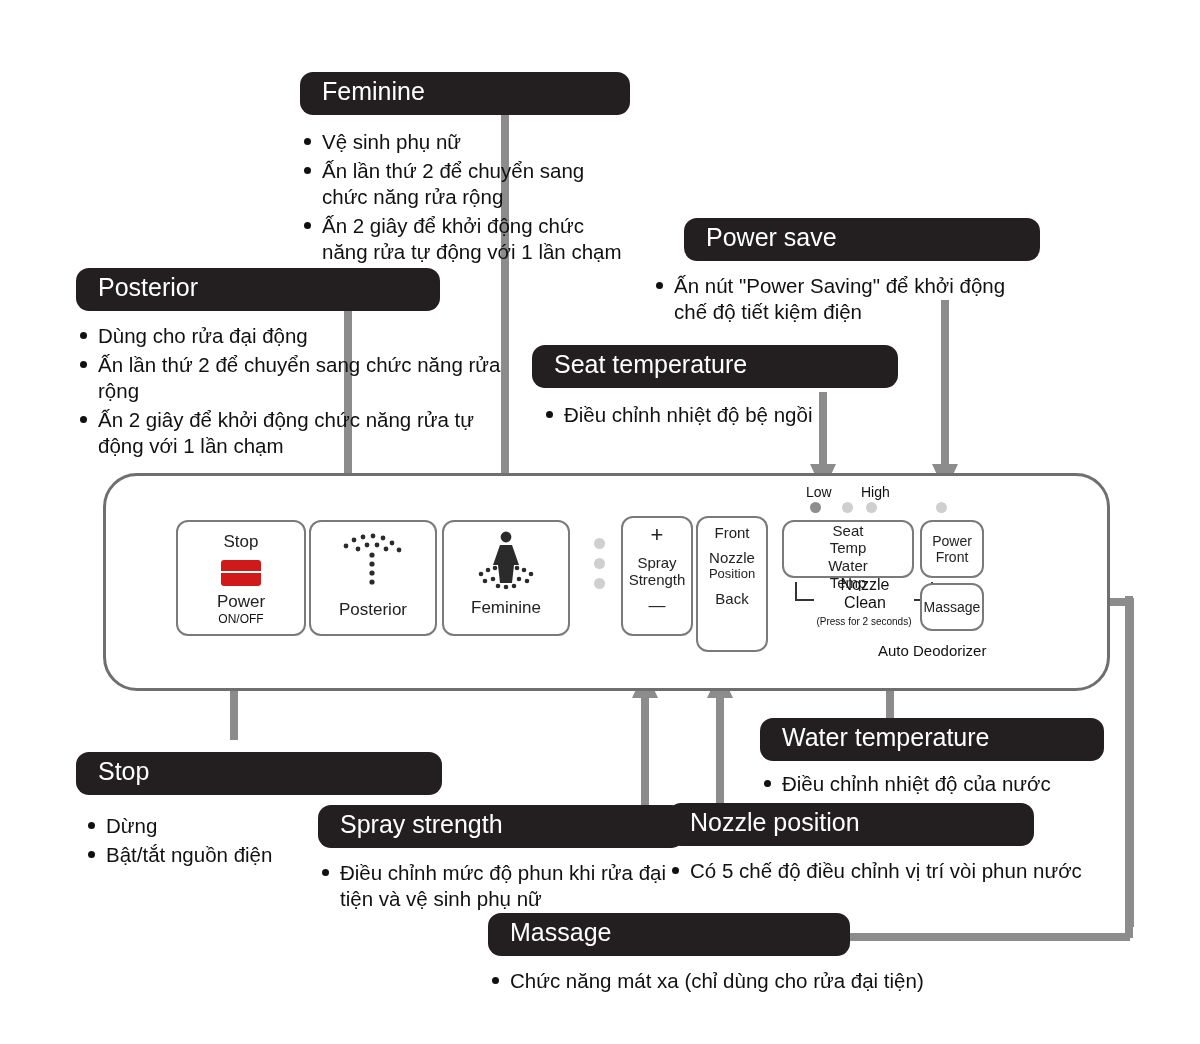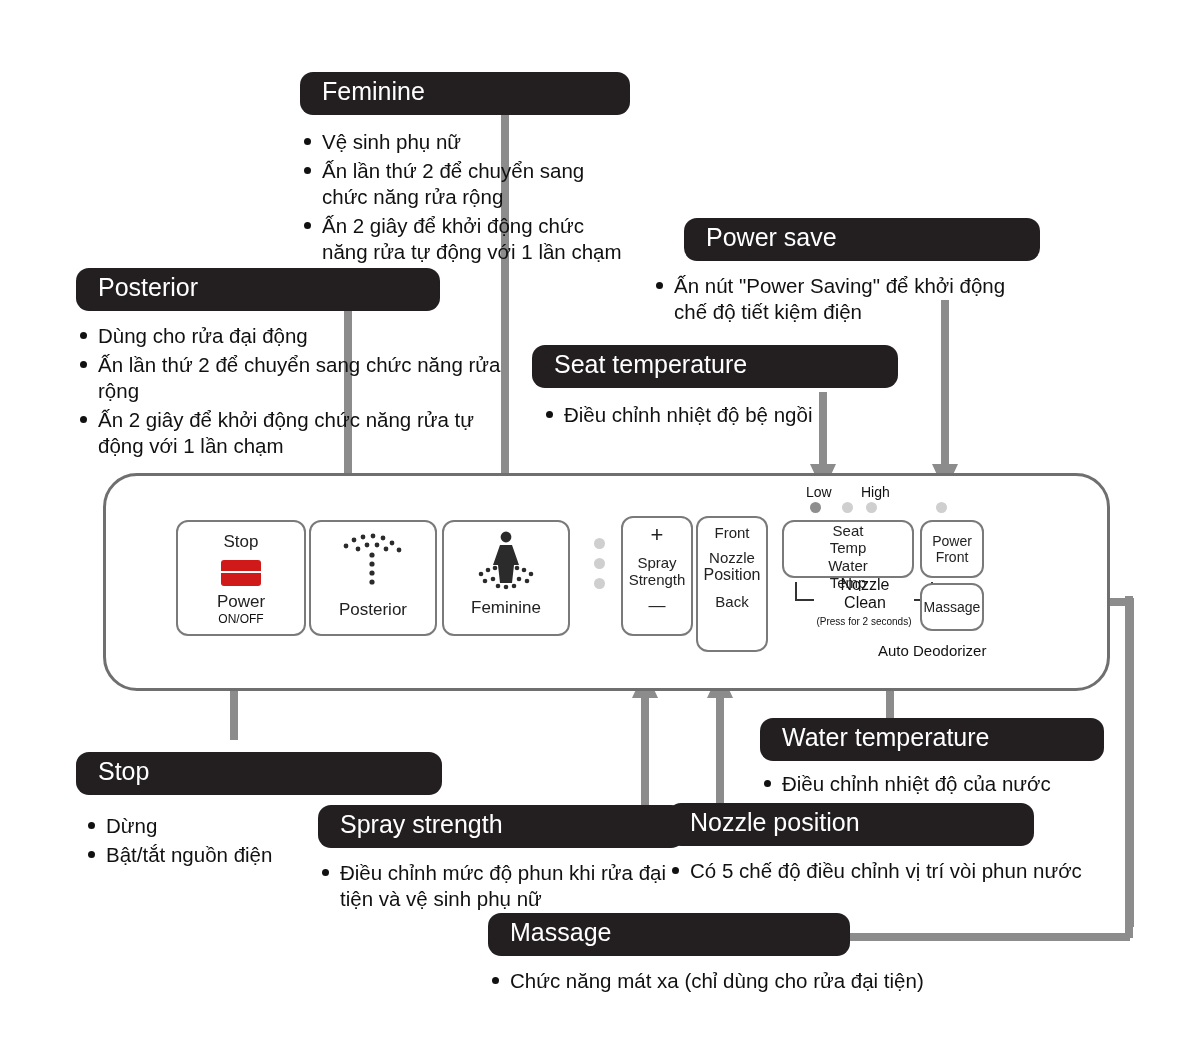--- a/index.html
+++ b/index.html
@@ -301,21 +301,21 @@
   <div class="btn" style="left:515px;top:40px;width:72px;height:120px;">
     <div class="lbl" style="font-size:22px;margin-top:4px;">+</div>
     <div class="lbl" style="font-size:15px;margin-top:6px;">Spray</div>
     <div class="lbl" style="font-size:15px;">Strength</div>
     <div class="lbl" style="font-size:17px;margin-top:8px;">—</div>
   </div>
 
   <div class="btn" style="left:590px;top:40px;width:72px;height:136px;">
     <div class="lbl" style="font-size:15px;margin-top:6px;">Front</div>
     <div class="lbl" style="font-size:15px;margin-top:8px;">Nozzle</div>
-    <div class="lbl" style="font-size:16px;text-align:center;">Position</div>
+    <div class="lbl" style="font-size:13px;text-align:center;">Position</div>
     <div class="lbl" style="font-size:15px;margin-top:9px;">Back</div>
   </div>
 
   <div class="lbl-low" style="left:700px;top:8px;">Low</div>
   <div class="lbl-high" style="left:755px;top:8px;">High</div>
   <div class="led dark" style="left:704px;top:26px;"></div>
   <div class="led" style="left:736px;top:26px;"></div>
   <div class="led" style="left:760px;top:26px;"></div>
   <div class="led" style="left:830px;top:26px;"></div>
 

